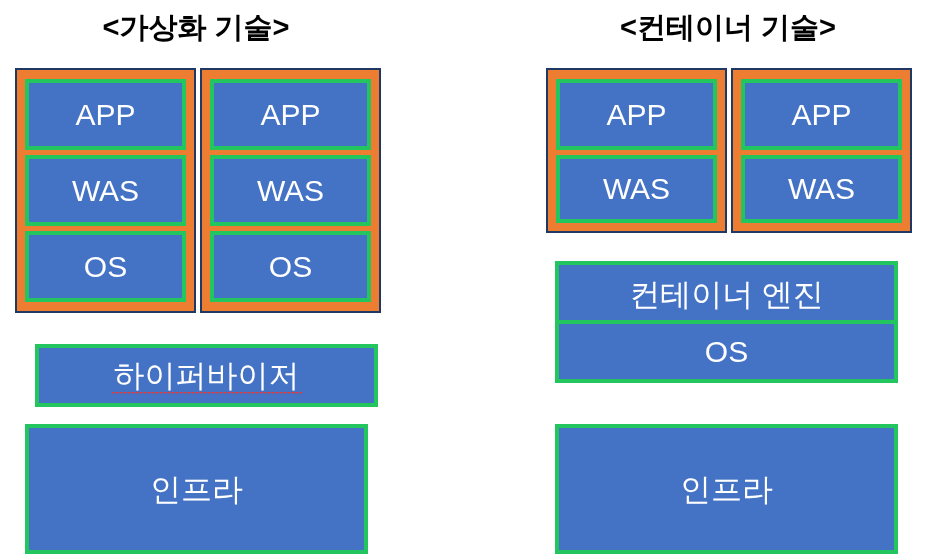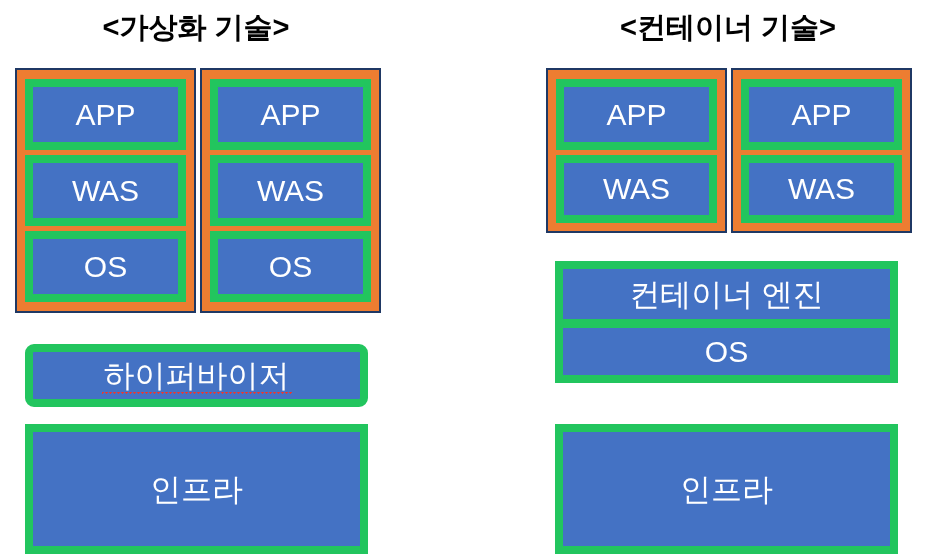--- a/index.html
+++ b/index.html
@@ -31,21 +31,21 @@
     letter-spacing: 0px;
     white-space: nowrap;
   }
   .col-title.left  { left: 0px;   width: 392px; }
   .col-title.right { left: 532px; width: 392px; }
 
   
   .blue-box {
     position: absolute;
     background: #4472C4;
-    border: 8px solid #22c55e;
+    border: 4px solid #22c55e;
     box-sizing: border-box;
     display: flex;
     align-items: center;
     justify-content: center;
     color: #FFFFFF;
     font-size: 30px;
     line-height: 1;
     white-space: nowrap;
   }
   .blue-box.kor   { font-size: 31px; margin-top: 24px; }
@@ -95,21 +95,21 @@
   <div class="blue-box" style="left:25px; top:231px; width:161px; height:71px;">OS</div>
 
   <div class="orange-frame" style="left:200px; top:68px; width:181px; height:245px;"></div>
 
   <div class="blue-box" style="left:210px; top:79px; width:161px; height:71px;">APP</div>
 
   <div class="blue-box" style="left:210px; top:155px; width:161px; height:71px;">WAS</div>
 
   <div class="blue-box" style="left:210px; top:231px; width:161px; height:71px;">OS</div>
 
-  <div class="blue-box kor" style="left:25px; top:320px; width:343px; height:63px;border-radius:9px;">
+  <div class="blue-box kor" style="left:35px; top:320px; width:343px; height:63px;">
     <span class="squiggle-wrap">
       <span>하이퍼바이저</span>
       <span class="squiggle"></span>
     </span>
   </div>
 
   <div class="blue-box kor" style="left:25px; top:400px; width:343px; height:130px;">인프라</div>
 
   <div class="orange-frame" style="left:546px; top:68px; width:181px; height:165px;"></div>
 

